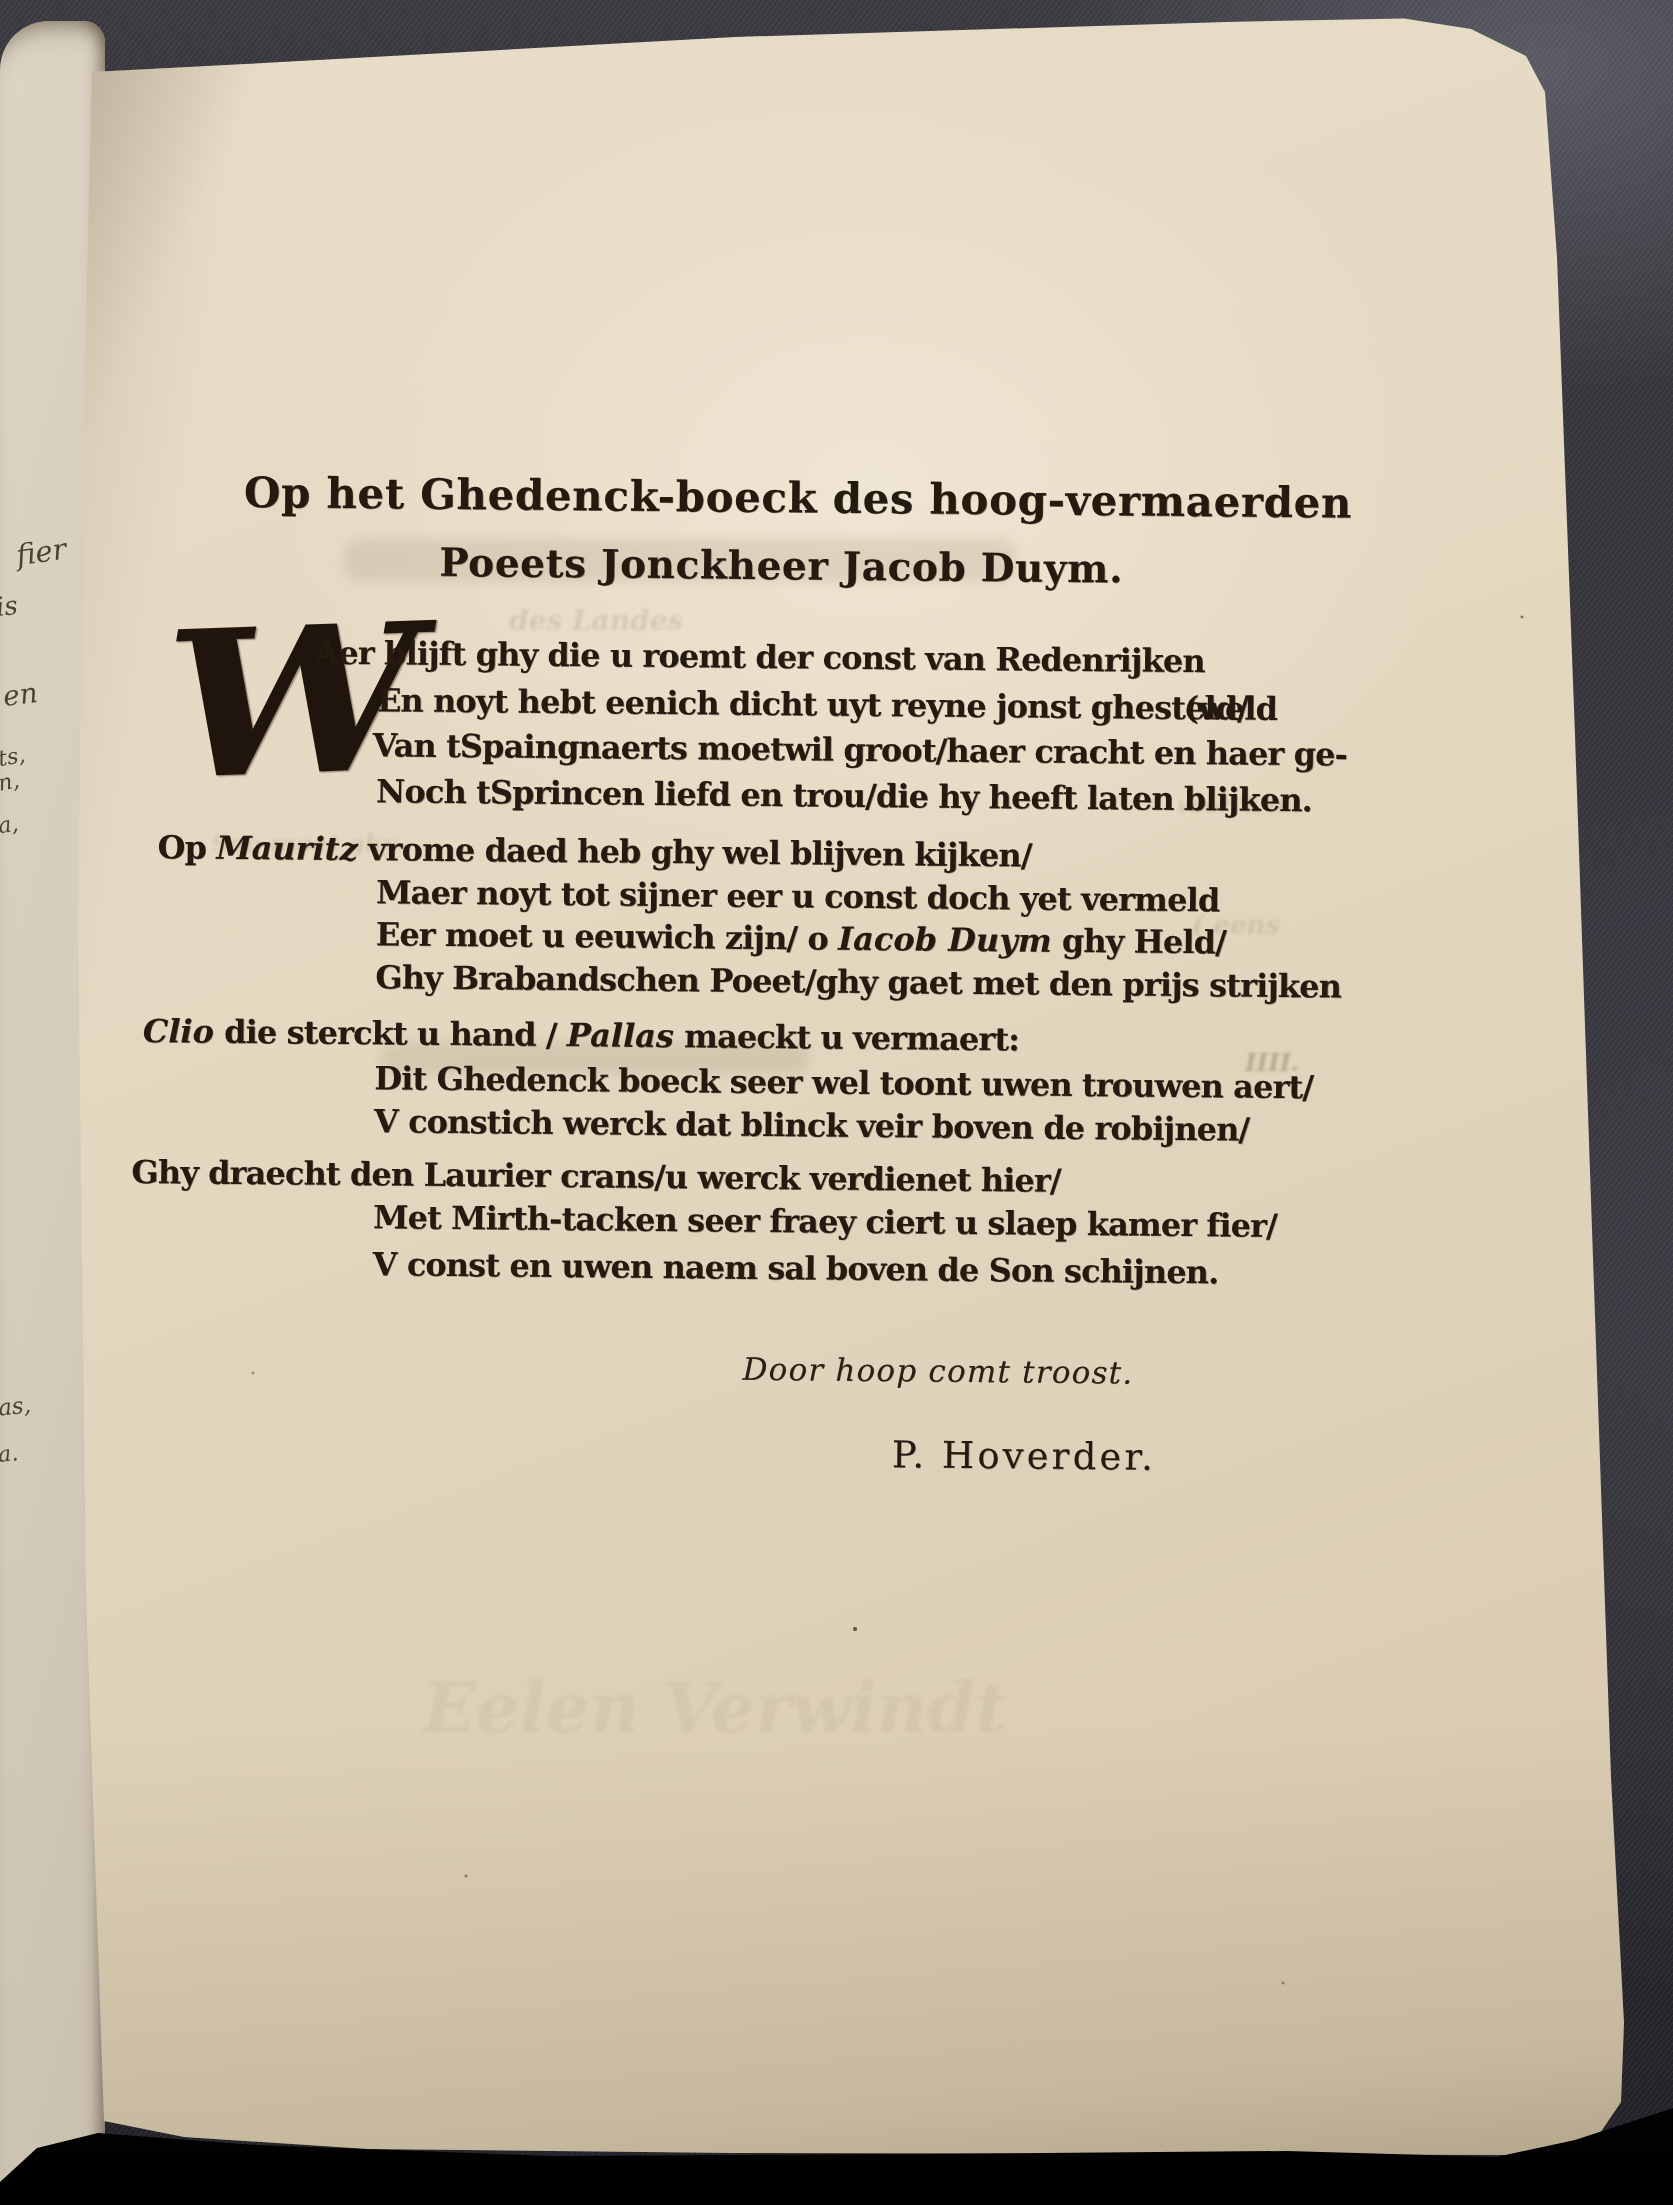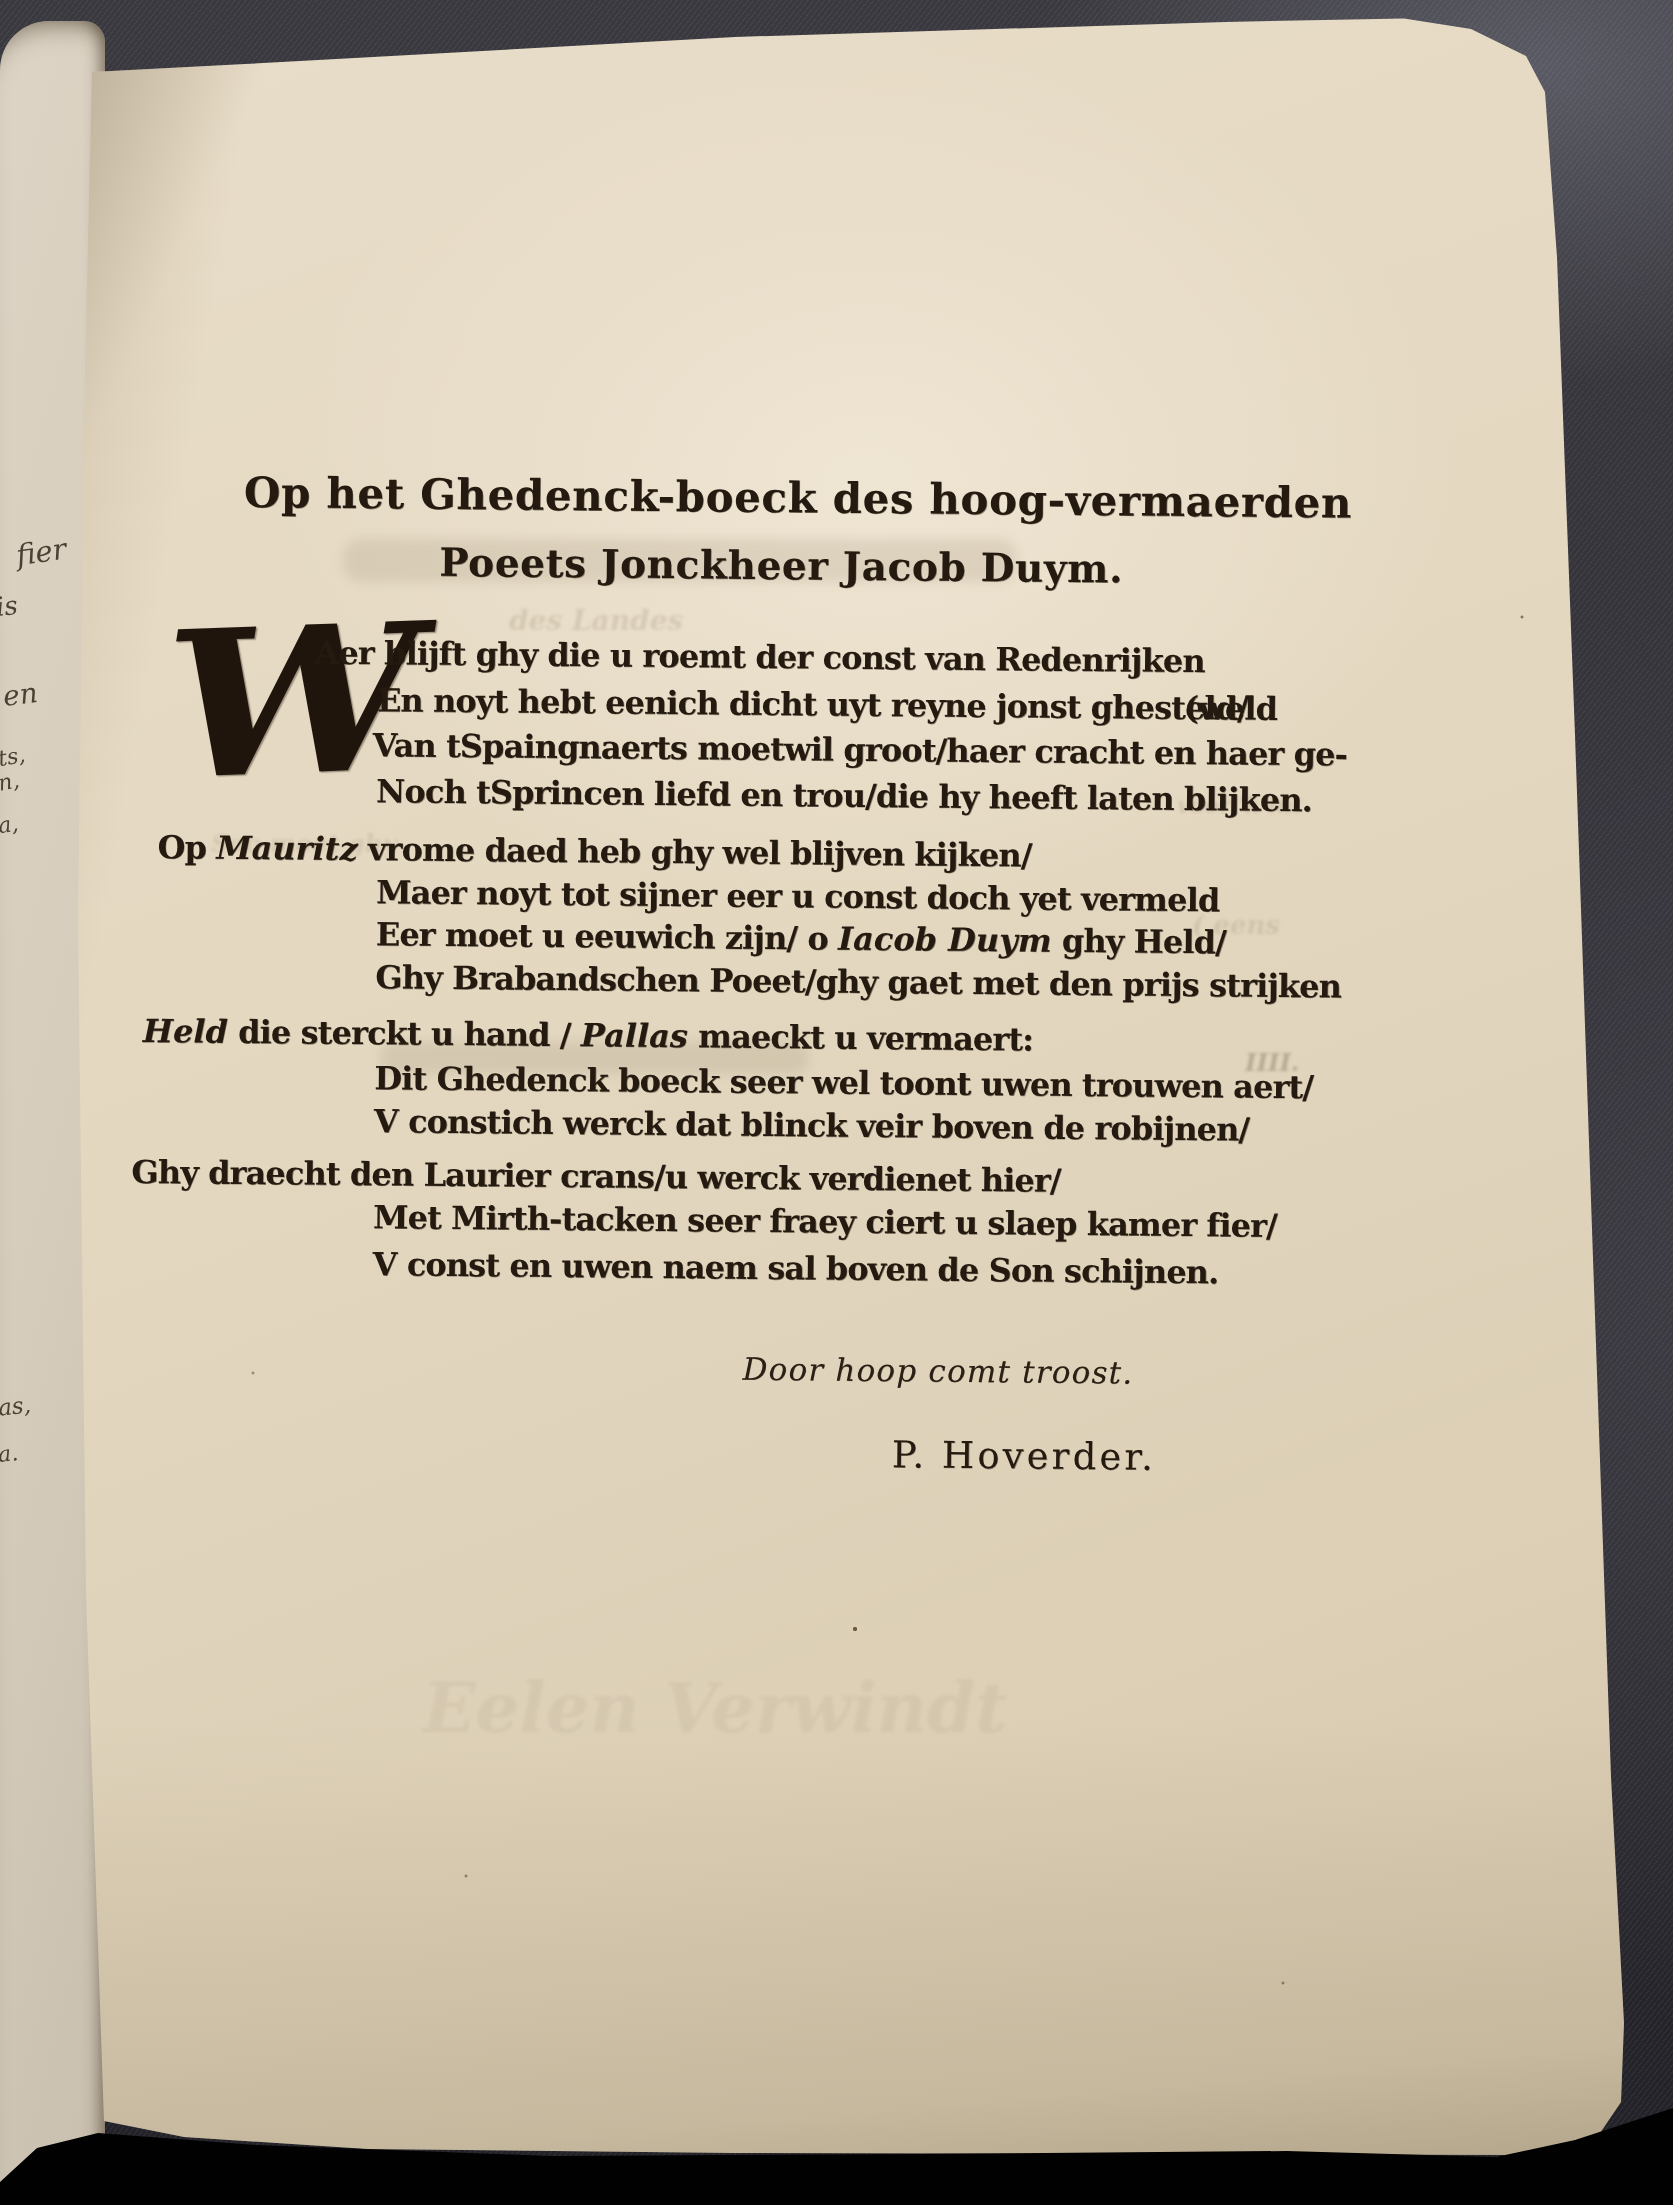--- a/index.html
+++ b/index.html
@@ -119,21 +119,21 @@
 
     <div id="stanzas">
         <div class="bl line" style="left: 316px; top: 633px;"><span>Aer blijft ghy die u roemt der const van Redenrijken</span></div>
         <div class="bl line" style="left: 379px; top: 680px;"><span>En noyt hebt eenich dicht uyt reyne jonst ghesteld/</span><span class="tab">(weld</span></div>
         <div class="bl line" style="left: 375px; top: 725px;"><span>Van tSpaingnaerts moetwil groot/haer cracht en haer ge-</span></div>
         <div class="bl line" style="left: 379px; top: 771px;"><span>Noch tSprincen liefd en trou/die hy heeft laten blijken.</span></div>
         <div class="bl line" style="left: 161px; top: 829px;"><span>Op </span><span class="it">Mauritz</span><span> vrome daed heb ghy wel blijven kijken/</span></div>
         <div class="bl line" style="left: 380px; top: 872px;"><span>Maer noyt tot sijner eer u const doch yet vermeld</span></div>
         <div class="bl line" style="left: 380px; top: 914px;"><span>Eer moet u eeuwich zijn/ o </span><span class="it">Iacob Duym</span><span> ghy Held/</span></div>
         <div class="bl line" style="left: 380px; top: 957px;"><span>Ghy Brabandschen Poeet/ghy gaet met den prijs strijken</span></div>
-        <div class="bl line" style="left: 148px; top: 1013px;"><span class="it">Held</span><span> die sterckt u hand / </span><span class="it">Pallas</span><span> maeckt u vermaert:</span></div>
+        <div class="bl line" style="left: 148px; top: 1013px;"><span class="it">Clio</span><span> die sterckt u hand / </span><span class="it">Pallas</span><span> maeckt u vermaert:</span></div>
         <div class="bl line" style="left: 380px; top: 1058px;"><span>Dit Ghedenck boeck seer wel toont uwen trouwen aert/</span></div>
         <div class="bl line" style="left: 380px; top: 1101px;"><span>V constich werck dat blinck veir boven de robijnen/</span></div>
         <div class="bl line" style="left: 138px; top: 1154px;"><span>Ghy draecht den Laurier crans/u werck verdienet hier/</span></div>
         <div class="bl line" style="left: 380px; top: 1197px;"><span>Met Mirth-tacken seer fraey ciert u slaep kamer fier/</span></div>
         <div class="bl line" style="left: 380px; top: 1244px;"><span>V const en uwen naem sal boven de Son schijnen.</span></div>
       </div>
 
     <div class="motto" style="left:751px;top:1346px;">Door hoop comt troost.</div>
     <div class="signature" style="left:901px;top:1427px;">P. Hoverder.</div>
   </div>

